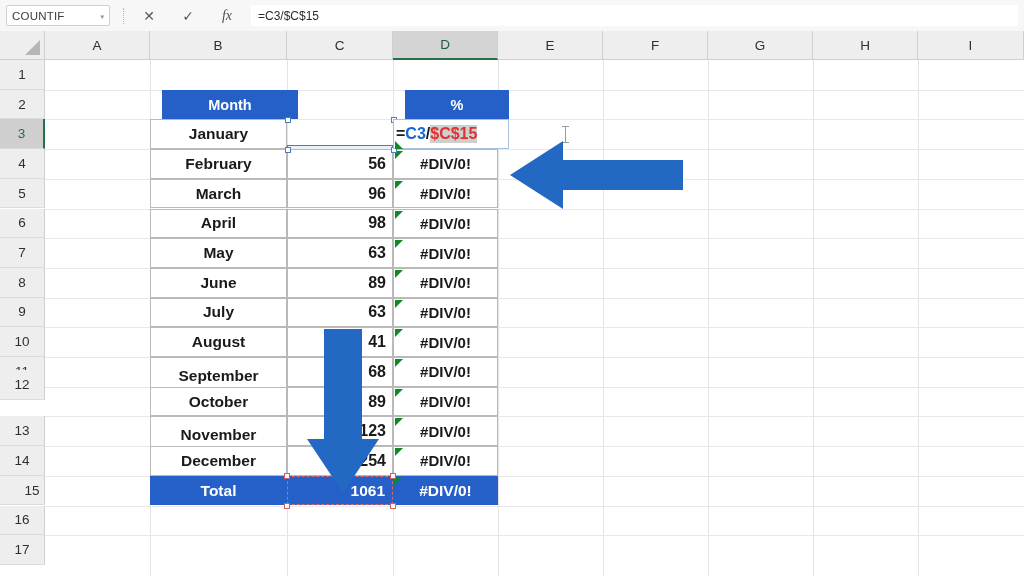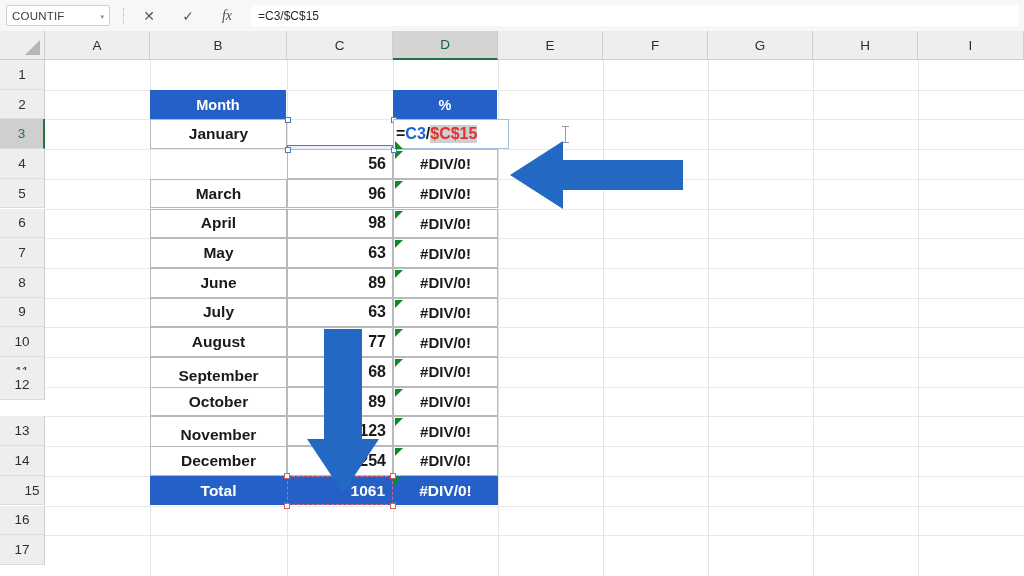--- a/index.html
+++ b/index.html
@@ -194,20 +194,21 @@
   }
   .cell.ctr { justify-content: center; }
   .cell.rgt { justify-content: flex-end; padding-right: 7px; }
 
   .hdr-cell {
     background: #2460c8;
     color: #ffffff;
     font-weight: bold;
     font-size: 14.5px;
     border-right: 1px solid #ffffff;
+    margin-left: 12px;
   }
   .month-cell {
     background: #ffffff;
     border: 1px solid #b9b9b9;
     font-weight: bold;
     font-size: 15.5px;
     justify-content: center;
   }
   .sales-cell {
     background: #ffffff;
@@ -383,20 +384,21 @@
         <div class="gl-h" style="top: 326.7px;"></div>
         <div class="gl-h" style="top: 356.4px;"></div>
         <div class="gl-h" style="top: 386.1px;"></div>
         <div class="gl-h" style="top: 415.8px;"></div>
         <div class="gl-h" style="top: 445.5px;"></div>
         <div class="gl-h" style="top: 475.2px;"></div>
         <div class="cell ctr hdr-cell" style="left: 105px; width: 137px; top: 29.7px; height: 29.7px;">Month</div>
         <div class="cell ctr hdr-cell" style="left: 348px; width: 105px; top: 29.7px; height: 29.7px;">%</div>
         <div class="cell month-cell" style="left: 105px; width: 137px; top: 59.4px; height: 29.7px;">January</div>
         <div class="cell sales-cell ref-blue" style="left: 242px; width: 106px; top: 59.4px; height: 29.7px; margin-top: 26px;">21</div>
+        <div class="cell month-cell" style="left: 105px; width: 137px; top: 89.1px; height: 29.7px;">February</div>
         <div class="cell sales-cell" style="left: 242px; width: 106px; top: 89.1px; height: 29.7px;">56</div>
         <div class="cell pct-cell" style="left: 348px; width: 105px; top: 89.1px; height: 29.7px;">
           <div class="errtri"></div>
           <span>#DIV/0!</span>
         </div>
         <div class="cell month-cell" style="left: 105px; width: 137px; top: 118.8px; height: 29.7px;">March</div>
         <div class="cell sales-cell" style="left: 242px; width: 106px; top: 118.8px; height: 29.7px;">96</div>
         <div class="cell pct-cell" style="left: 348px; width: 105px; top: 118.8px; height: 29.7px;">
           <div class="errtri"></div>
           <span>#DIV/0!</span>
@@ -419,21 +421,21 @@
           <div class="errtri"></div>
           <span>#DIV/0!</span>
         </div>
         <div class="cell month-cell" style="left: 105px; width: 137px; top: 237.6px; height: 29.7px;">July</div>
         <div class="cell sales-cell" style="left: 242px; width: 106px; top: 237.6px; height: 29.7px;">63</div>
         <div class="cell pct-cell" style="left: 348px; width: 105px; top: 237.6px; height: 29.7px;">
           <div class="errtri"></div>
           <span>#DIV/0!</span>
         </div>
         <div class="cell month-cell" style="left: 105px; width: 137px; top: 267.3px; height: 29.7px;">August</div>
-        <div class="cell sales-cell" style="left: 242px; width: 106px; top: 267.3px; height: 29.7px;">77</div>
+        <div class="cell sales-cell" style="left: 242px; width: 106px; top: 267.3px; height: 29.7px;">41</div>
         <div class="cell pct-cell" style="left: 348px; width: 105px; top: 267.3px; height: 29.7px;">
           <div class="errtri"></div>
           <span>#DIV/0!</span>
         </div>
         <div class="cell month-cell" style="left: 105px; width: 137px; top: 297px; height: 38px;">September</div>
         <div class="cell sales-cell" style="left: 242px; width: 106px; top: 297px; height: 29.7px;">68</div>
         <div class="cell pct-cell" style="left: 348px; width: 105px; top: 297px; height: 29.7px;">
           <div class="errtri"></div>
           <span>#DIV/0!</span>
         </div>

